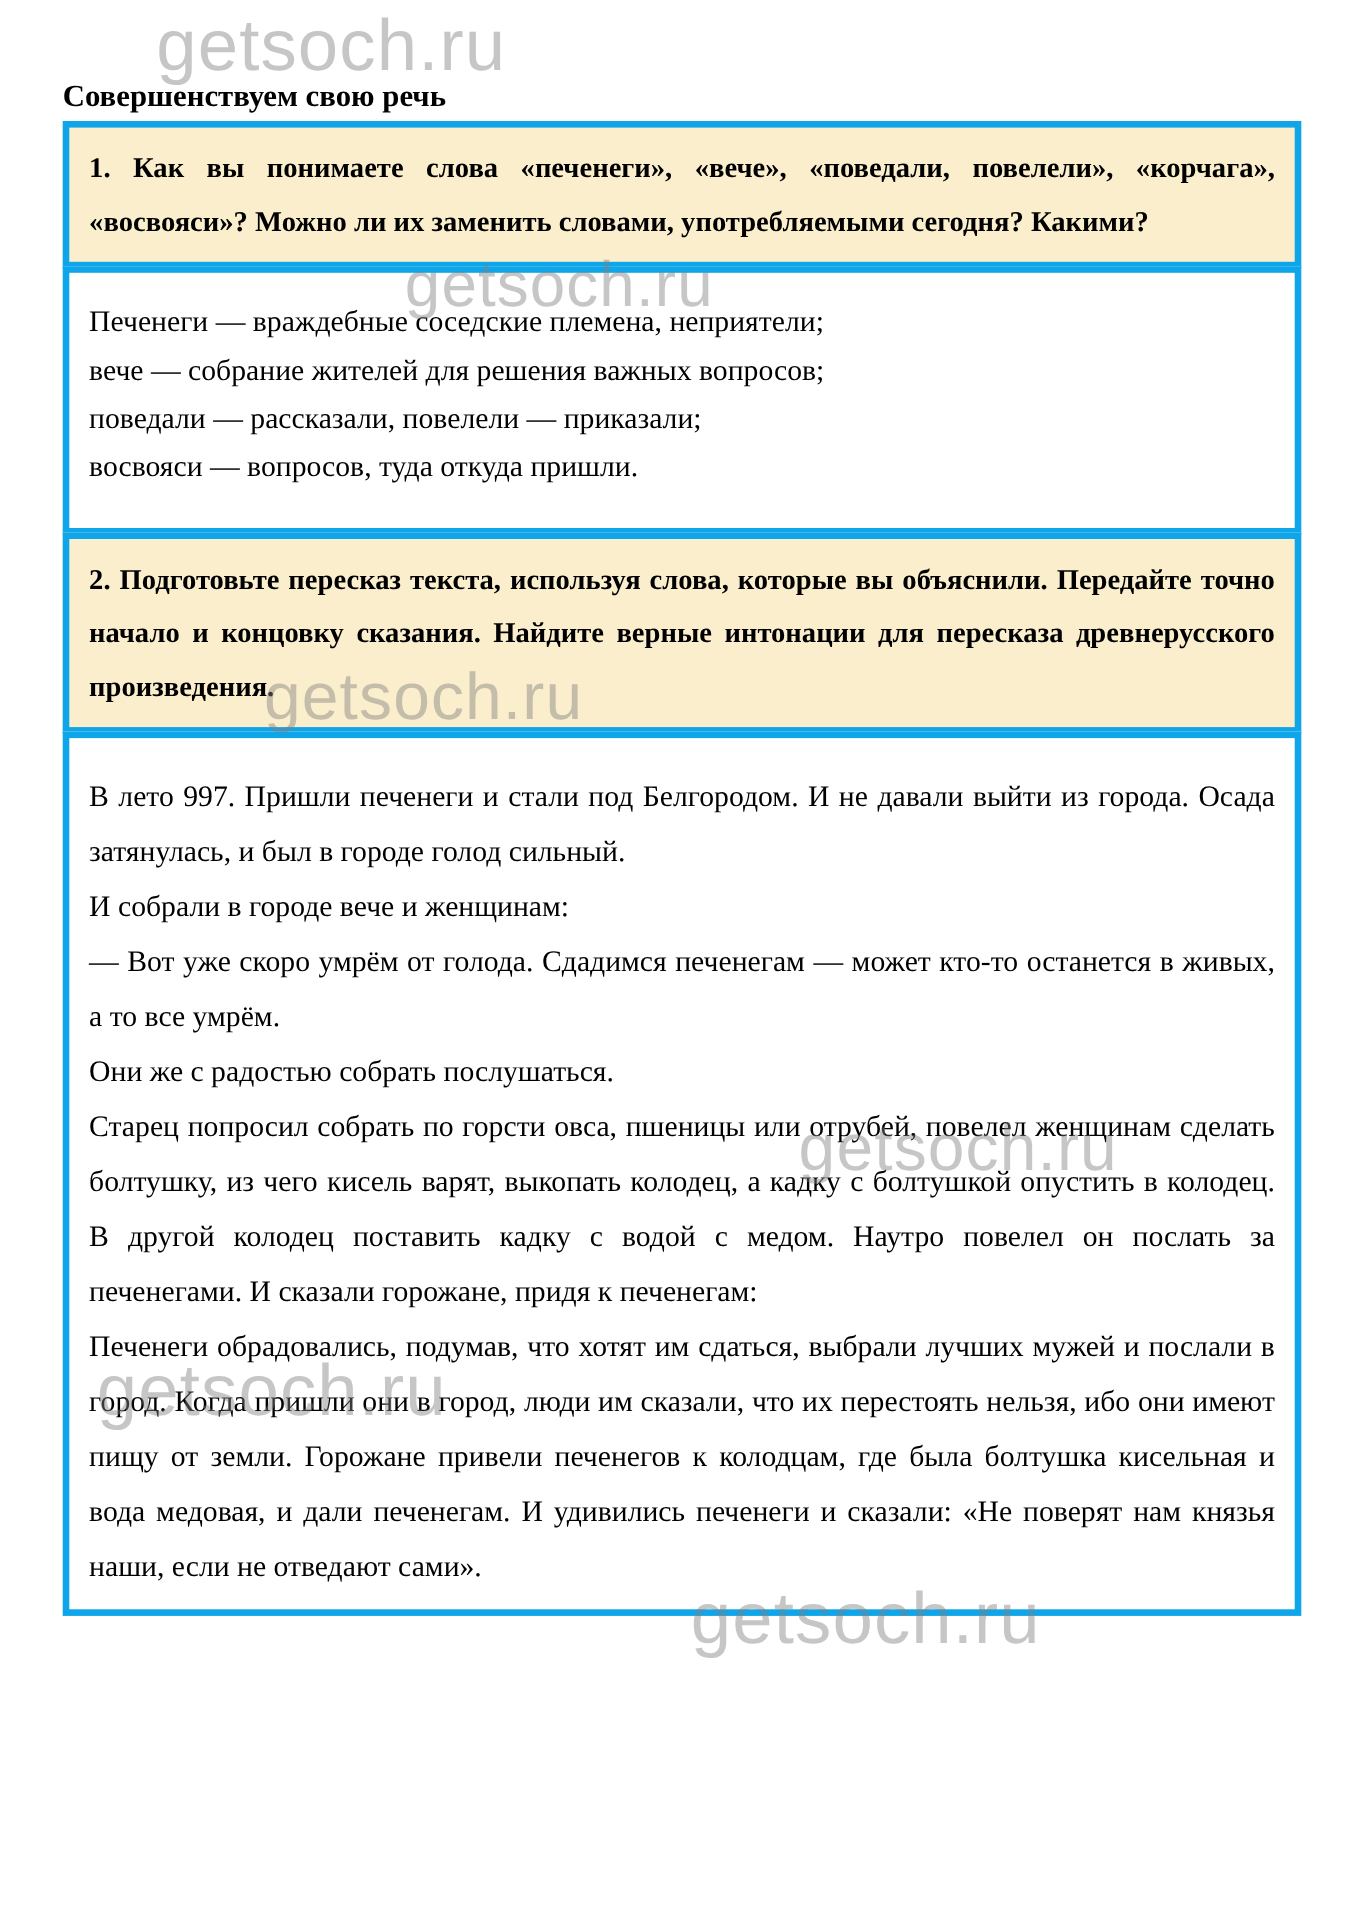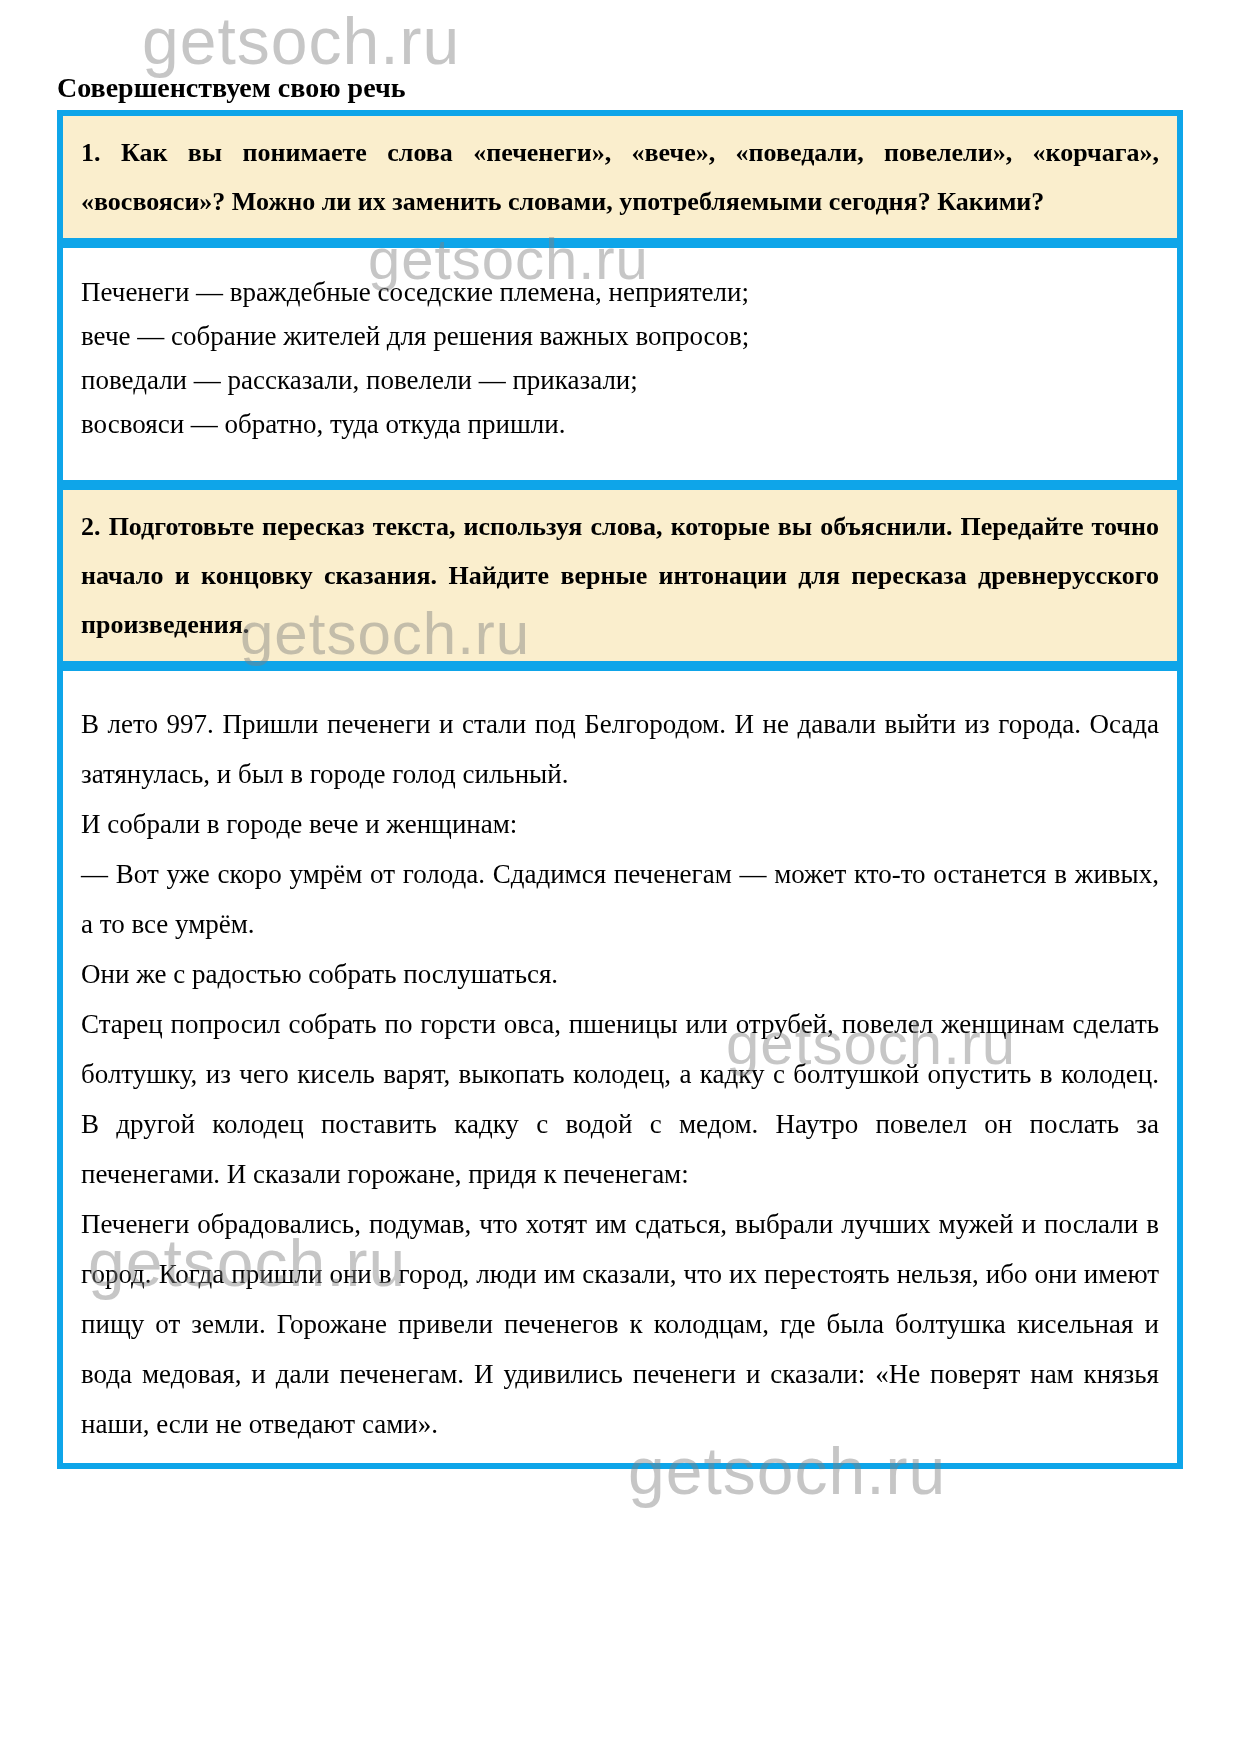--- a/index.html
+++ b/index.html
@@ -101,21 +101,21 @@
   <div class="qa">
 
     <section class="box question">
       <p>1. Как вы понимаете слова «печенеги», «вече», «поведали, повелели», «корчага», «восвояси»? Можно ли их заменить словами, употребляемыми сегодня? Какими?</p>
     </section>
 
     <section class="box answer">
       <p>Печенеги — враждебные соседские племена, неприятели;</p>
       <p>вече — собрание жителей для решения важных вопросов;</p>
       <p>поведали — рассказали, повелели — приказали;</p>
-      <p>восвояси — обратно, туда откуда пришли.</p>
+      <p>восвояси — вопросов, туда откуда пришли.</p>
     </section>
 
     <section class="box question">
       <p>2. Подготовьте пересказ текста, используя слова, которые вы объяснили. Передайте точно начало и концовку сказания. Найдите верные интонации для пересказа древнерусского произведения.</p>
     </section>
 
     <section class="box retelling">
       <p>В лето 997. Пришли печенеги и стали под Белгородом. И не давали выйти из города. Осада затянулась, и был в городе голод сильный.</p>
       <p>И собрали в городе вече и женщинам:</p>
       <p>— Вот уже скоро умрём от голода. Сдадимся печенегам — может  кто-то останется в живых, а то все умрём.</p>

